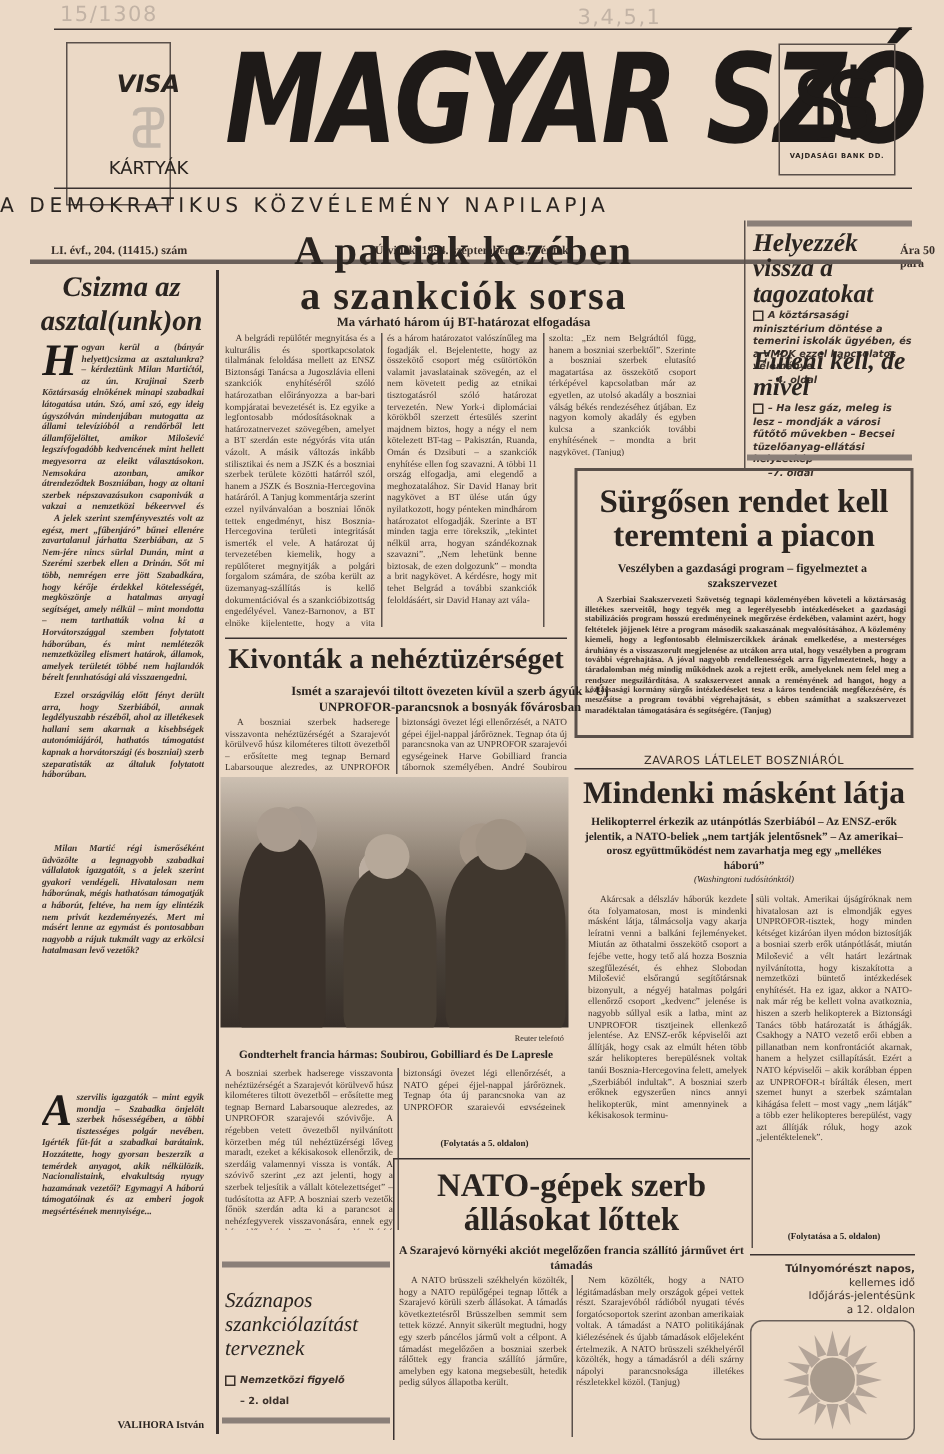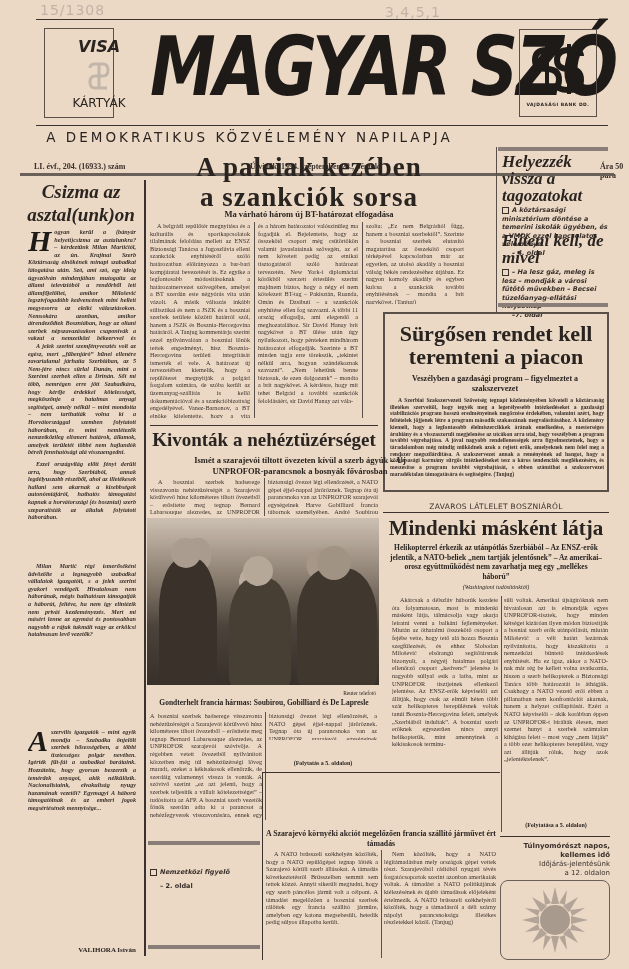--- a/index.html
+++ b/index.html
@@ -53,43 +53,43 @@
   .kicker { font-family:"DejaVu Sans", sans-serif; font-size:7.5px; letter-spacing:.3px; text-align:center; color:#3a302a; }
   .byline { font-size: 7px; font-weight:bold; text-align:right; }
 </style>
 </head>
 <body>
 
 <div class="abs handwrite" style="left:40px;top:2px;">15/1308</div>
 <div class="abs handwrite" style="left:385px;top:4px;">3,4,5,1</div>
 
 <div class="rule" style="left:36px;top:19px;width:572px;height:1px;"></div>
-<div class="abs adbox" style="left:44px;top:28px;width:70px;height:90px;padding-left:40px;">
+<div class="abs adbox" style="left:44px;top:28px;width:70px;height:109px;padding-left:40px;">
   <div class="visa">VISA</div>
   <div style="width:26px;height:28px;margin:6px 0;position:relative;">
     <svg width="26" height="28" viewBox="0 0 26 28">
         <path d="M4 6 Q4 2 9 2 L13 2 M13 2 L13 26 M13 14 L9 14 Q4 14 4 20 Q4 26 9 26 L13 26 M13 2 L17 2 Q22 2 22 8 Q22 14 17 14 L13 14 M13 26 L21 26" stroke="#c2b6aa" stroke-width="3" fill="none"></path>
       </svg>
   </div>
   <div class="kartyak">KÁRTYÁK</div>
 </div>
 <div class="abs masthead-title" style="left:150px;top:26px;">MAGYAR SZÓ</div>
 <div class="abs adbox" style="left:519px;top:29px;width:78px;height:88px;">
   <div>
     <svg width="54" height="58" viewBox="0 0 54 58">
       <path d="M16 4 L16 54 M38 4 L38 54" stroke="#1e1a18" stroke-width="4"></path>
       <path d="M16 10 Q4 10 4 20 Q4 29 16 29 Q28 29 28 40 Q28 50 16 50" stroke="#1e1a18" stroke-width="6" fill="none"></path>
       <path d="M38 10 Q50 10 50 16 M38 29 Q26 29 26 20 Q26 10 38 10 M38 29 Q50 29 50 40 Q50 50 38 50 Q26 50 26 44" stroke="#1e1a18" stroke-width="6" fill="none"></path>
     </svg>
   </div>
   <div class="bank-name">VAJDASÁGI BANK DD.</div>
 </div>
 <div class="rule" style="left:36px;top:125px;width:572px;height:1px;"></div>
-<div class="abs tagline" style="left:0;top:129px;width:499px;text-align:center;">A DEMOKRATIKUS KÖZVÉLEMÉNY NAPILAPJA</div>
-<div class="abs meta" style="left:34px;top:162px;">LI. évf., 204. (16933.) szám</div>
+<div class="abs tagline" style="left:0;top:129px;width:499px;text-align:left;">A DEMOKRATIKUS KÖZVÉLEMÉNY NAPILAPJA</div>
+<div class="abs meta" style="left:34px;top:162px;">LI. évf., 204. (11415.) szám</div>
 <div class="abs meta" style="left:0;top:162px;width:629px;text-align:center;">Újvidék, 1994. szeptember 23., péntek</div>
 <div class="abs meta" style="left:560px;top:162px;padding-left:40px;">Ára 50 para</div>
 <div class="rule" style="left:20px;top:173px;width:594px;height:3px;background:#6a605a;"></div>
 
 <div class="abs h-italic" style="left:22px;top:180px;width:118px;text-align:center;font-size:19px;line-height:23px;">Csizma az asztal(unk)on</div>
 <div class="abs body-text italic" style="left:28px;top:228px;width:108px;height:112px;">
   <span class="dropcap">H</span><span>ogyan kerül a (bányár helyett)csizma az asztalunkra? – kérdeztünk Milan Martićtól, az ún. Krajinai Szerb Köztársaság elnökének minapi szabadkai látogatása után. Szó, ami szó, egy ideig úgyszólván mindenjában mutogatta az állami televízióból a rendőrből lett államfőjelöltet, amikor Milošević legszívfogadóbb kedvencének mint hellett megyesorra az eleikt választásokon. Nemsokára azonban, amikor átrendeződtek Boszniában, hogy az oltani szerbek népszavazásukon csaponivák a vakzai a nemzetközi békeervvel és Milošević akaratával szemben, úgy tűnt, hogy hátlen lett a kedves bicskás.</span>
 </div>
 <div class="abs body-text italic" style="left:28px;top:342px;width:108px;height:116px;text-indent:8px;">A jelek szerint szemfényvesztés volt az egész, mert „fűbenjáró” bűnei ellenére zavartalanul járhatta Szerbiában, az 5 Nem-jére nincs sürlal Dunán, mint a Szerémi szerbek ellen a Drinán. Sőt mi több, nemrégen erre jött Szabadkára, hogy kérője érdekkel kötelességét, megköszönje a hatalmas anyagi segítséget, amely nélkül – mint mondotta – nem tarthatták volna ki a Horvátországgal szemben folytatott háborúban, és mint nemlétezők nemzetközileg elismert határok, államok, amelyek területét többé nem hajlandók bérelt fennhatósági alá visszaengedni.</div>
 <div class="abs body-text italic" style="left:28px;top:460px;width:108px;height:100px;text-indent:8px;">Ezzel országvilág előtt fényt derült arra, hogy Szerbiából, annak legdélyuszabb részéből, ahol az illetékesek hallani sem akarnak a kisebbségek autonómiájáról, hathatós támogatást kapnak a horvátországi (és boszniai) szerb szeparatisták az általuk folytatott háborúban.</div>
@@ -160,38 +160,41 @@
 <div class="abs h-bold" style="left:383px;top:516px;width:226px;text-align:center;font-size:21px;line-height:24px;">Mindenki másként látja</div>
 <div class="abs sub" style="left:390px;top:543px;width:212px;font-size:7.5px;line-height:9.5px;">Helikopterrel érkezik az utánpótlás Szerbiából – Az ENSZ-erők jelentik, a NATO-beliek „nem tartják jelentősnek” – Az amerikai– orosz együttműködést nem zavarhatja meg egy „mellékes háború”</div>
 <div class="abs" style="left:383px;top:584px;width:226px;text-align:center;font-size:6px;font-style:italic;">(Washingtoni tudósítónktól)</div>
 <div class="abs body-text" style="left:392px;top:596px;width:106px;height:174px;text-indent:8px;">Akárcsak a délszláv háborúk kezdete óta folyamatosan, most is mindenki másként látja, tálmácsolja vagy akarja leíratni venni a balkáni fejleményeket. Miután az öthatalmi összekötő csoport a fejébe vette, hogy tető alá hozza Bosznia szegfűlezését, és ehhez Slobodan Milošević elsőrangú segítőtársnak bizonyult, a négyéj hatalmas polgári ellenőrző csoport „kedvenc” jelenése is nagyobb súllyal esik a latba, mint az UNPROFOR tisztjeinek ellenkező jelentése. Az ENSZ-erők képviselői azt állítják, hogy csak az elmúlt héten több szár helikopteres berepülésnek voltak tanúi Bosznia-Hercegovina felett, amelyek „Szerbiából indultak”. A boszniai szerb erőknek egyszerűen nincs annyi helikopterük, mint amennyinek a kékisakosok terminu-</div>
 <div class="col-rule" style="left:501px;top:596px;height:236px;"></div>
 <div class="abs body-text" style="left:504px;top:596px;width:104px;height:220px;">süli voltak. Amerikai újságíróknak nem hivatalosan azt is elmondják egyes UNPROFOR-tisztek, hogy minden kétséget kizáróan ilyen módon biztosítják a bosniai szerb erők utánpótlását, miután Milošević a vélt határt lezártnak nyilvánította, hogy kiszakította a nemzetközi büntető intézkedések enyhítését. Ha ez igaz, akkor a NATO-nak már rég be kellett volna avatkoznia, hiszen a szerb helikopterek a Biztonsági Tanács több határozatát is áthágják. Csakhogy a NATO vezető erői ebben a pillanatban nem konfrontációt akarnak, hanem a helyzet csillapítását. Ezért a NATO képviselői – akik korábban éppen az UNPROFOR-t bírálták élesen, mert szemet hunyt a szerbek számtalan kihágása felett – most vagy „nem látják” a több ezer helikopteres berepülést, vagy azt állítják róluk, hogy azok „jelentéktelenek”.</div>
 <div class="abs cont" style="left:504px;top:822px;width:104px;">(Folytatása a 5. oldalon)</div>
 
 <div class="rule" style="left:262px;top:772px;width:238px;height:1px;"></div>
 <div class="abs h-bold" style="left:262px;top:778px;width:238px;text-align:center;font-size:22px;line-height:23px;">
+  <div>NATO-gépek szerb</div>
+  <div>állásokat lőttek</div>
 </div>
 <div class="abs sub" style="left:266px;top:829px;width:230px;font-size:7.8px;">A Szarajevó környéki akciót megelőzően francia szállító járművet ért támadás</div>
 <div class="abs body-text" style="left:266px;top:850px;width:112px;height:112px;text-indent:8px;">A NATO brüsszeli székhelyén közölték, hogy a NATO repülőgépei tegnap lőtték a Szarajevó körüli szerb állásokat. A támadás következtetésről Brüsszelben semmit sem tettek közzé. Annyit sikerült megtudni, hogy egy szerb páncélos jármű volt a célpont. A támadást megelőzően a boszniai szerbek rálőttek egy francia szállító járműre, amelyben egy katona megsebesült, hetedik pedig súlyos állapotba került.</div>
 <div class="col-rule" style="left:381px;top:850px;height:108px;"></div>
 <div class="abs body-text" style="left:384px;top:850px;width:112px;height:112px;text-indent:8px;">Nem közölték, hogy a NATO légitámadásban mely országok gépei vettek részt. Szarajevóból rádióból nyugati tévés forgatócsoportok szerint azonban amerikaiak voltak. A támadást a NATO politikájának kiélezésének és újabb támadások előjeleként értelmezik. A NATO brüsszeli székhelyéről közölték, hogy a támadásról a déli szárny nápolyi parancsnoksága illetékes részletekkel közöl. (Tanjug)</div>
 
 <div class="grey-bar" style="left:148px;top:841px;width:112px;"></div>
 <div class="abs" style="left:150px;top:860px;width:110px;">
+  <div class="sidebar-item-title" style="font-size:14px;line-height:16px;font-weight:normal;">Száznapos szankciólazítást terveznek</div>
   <div class="sidebar-desc" style="margin-top:8px;"><span class="checkbox"></span><span>Nemzetközi figyelő</span></div>
   <div class="sidebar-desc" style="padding-left:10px;margin-top:5px;font-style:normal;">– 2. oldal</div>
 </div>
 <div class="grey-bar" style="left:148px;top:945px;width:112px;"></div>
 <div class="col-rule" style="left:262px;top:772px;height:188px;background:#3a3230;"></div>
 
 <div class="rule" style="left:500px;top:836px;width:110px;height:1px;"></div>
 <div class="abs weather" style="left:500px;top:842px;width:110px;">
   <div style="font-weight:bold;">Túlnyomórészt napos,</div>
-  <div style="font-weight:bold;">kellemes idő</div>
+  <div style="font-weight:normal;">kellemes idő</div>
   <div>Időjárás-jelentésünk</div>
   <div>a 12. oldalon</div>
 </div>
 <div class="abs sunbox" style="left:500px;top:880px;width:110px;height:80px;">
   <svg width="70" height="70" viewBox="-35 -35 70 70">
     <g fill="#b3a498">
       <polygon points="0,-33 4,-16 -4,-16"></polygon>
         <polygon points="0,33 4,16 -4,16"></polygon>
       <polygon points="-33,0 -16,4 -16,-4"></polygon>
         <polygon points="33,0 16,4 16,-4"></polygon>

